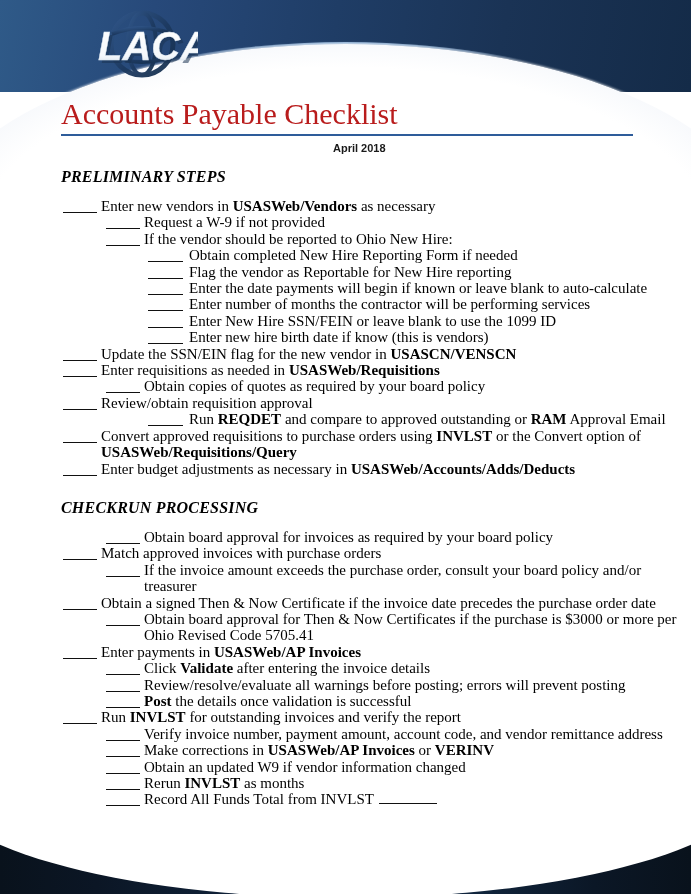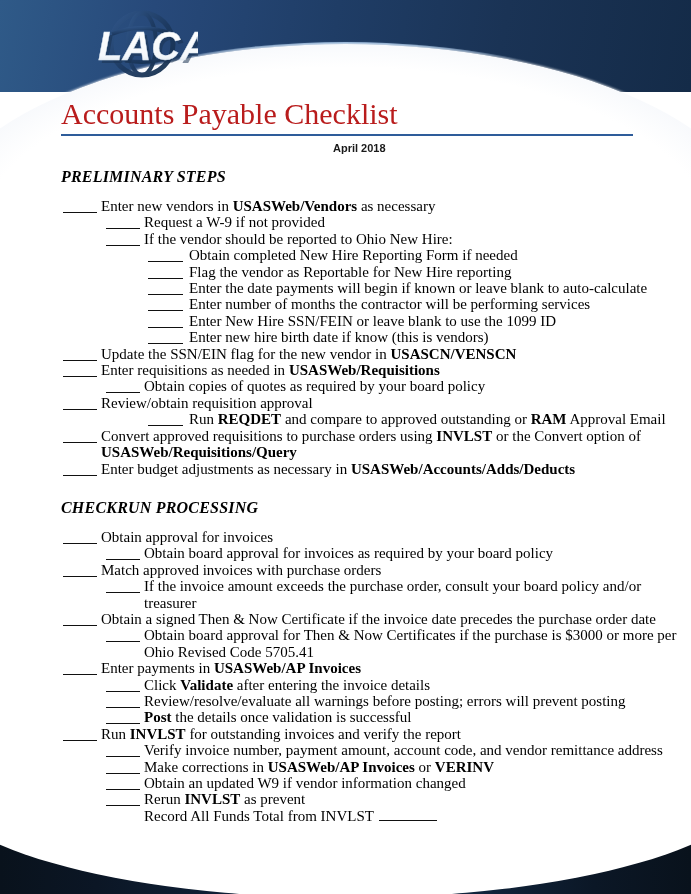--- a/index.html
+++ b/index.html
@@ -214,33 +214,32 @@
     <div class="item lvl3"><span class="blank"></span><span class="txt"><span>Enter new hire birth date if know (this is vendors)</span></span></div>
     <div class="item lvl1"><span class="blank"></span><span class="txt"><span>Update the SSN/EIN flag for the new vendor in </span><b>USASCN/VENSCN</b></span></div>
     <div class="item lvl1"><span class="blank"></span><span class="txt"><span>Enter requisitions as needed in </span><b>USASWeb/Requisitions</b></span></div>
     <div class="item lvl2"><span class="blank"></span><span class="txt"><span>Obtain copies of quotes as required by your board policy</span></span></div>
     <div class="item lvl1"><span class="blank"></span><span class="txt"><span>Review/obtain requisition approval</span></span></div>
     <div class="item lvl3"><span class="blank"></span><span class="txt"><span>Run </span><b>REQDET</b><span> and compare to approved outstanding or </span><b>RAM</b><span> Approval Email</span></span></div>
     <div class="item lvl1"><span class="blank"></span><span class="txt"><span>Convert approved requisitions to purchase orders using </span><b>INVLST</b><span> or the Convert option of </span><b>USASWeb/Requisitions/Query</b></span></div>
     <div class="item lvl1"><span class="blank"></span><span class="txt"><span>Enter budget adjustments as necessary in </span><b>USASWeb/Accounts/Adds/Deducts</b></span></div>
     <div class="section-gap"></div>
     <div class="section-head">CHECKRUN PROCESSING</div>
-    <div class="item lvl1"><span class="blank"></span><span class="txt"><span>Obtain approval for invoices</span></span></div>
     <div class="item lvl2"><span class="blank"></span><span class="txt"><span>Obtain board approval for invoices as required by your board policy</span></span></div>
     <div class="item lvl1"><span class="blank"></span><span class="txt"><span>Match approved invoices with purchase orders</span></span></div>
     <div class="item lvl2"><span class="blank"></span><span class="txt"><span>If the invoice amount exceeds the purchase order, consult your board policy and/or treasurer</span></span></div>
     <div class="item lvl1"><span class="blank"></span><span class="txt"><span>Obtain a signed Then &amp; Now Certificate if the invoice date precedes the purchase order date</span></span></div>
     <div class="item lvl2"><span class="blank"></span><span class="txt"><span>Obtain board approval for Then &amp; Now Certificates if the purchase is $3000 or more per Ohio Revised Code 5705.41</span></span></div>
     <div class="item lvl1"><span class="blank"></span><span class="txt"><span>Enter payments in </span><b>USASWeb/AP Invoices</b></span></div>
     <div class="item lvl2"><span class="blank"></span><span class="txt"><span>Click </span><b>Validate</b><span> after entering the invoice details</span></span></div>
     <div class="item lvl2"><span class="blank"></span><span class="txt"><span>Review/resolve/evaluate all warnings before posting; errors will prevent posting</span></span></div>
     <div class="item lvl2"><span class="blank"></span><span class="txt"><b>Post</b><span> the details once validation is successful</span></span></div>
     <div class="item lvl1"><span class="blank"></span><span class="txt"><span>Run </span><b>INVLST</b><span> for outstanding invoices and verify the report</span></span></div>
     <div class="item lvl2"><span class="blank"></span><span class="txt"><span>Verify invoice number, payment amount, account code, and vendor remittance address</span></span></div>
     <div class="item lvl2"><span class="blank"></span><span class="txt"><span>Make corrections in </span><b>USASWeb/AP Invoices</b><span> or </span><b>VERINV</b></span></div>
     <div class="item lvl2"><span class="blank"></span><span class="txt"><span>Obtain an updated W9 if vendor information changed</span></span></div>
-    <div class="item lvl2"><span class="blank"></span><span class="txt"><span>Rerun </span><b>INVLST</b><span> as prevent</span></span></div>
+    <div class="item lvl2"><span class="blank"></span><span class="txt"><span>Rerun </span><b>INVLST</b><span> as months</span></span></div>
     <div class="item lvl2"><span class="blank"></span><span class="txt"><span>Record All Funds Total from INVLST</span></span><span class="trailing-blank"></span></div>
   </div>
 
 <div id="footer-band">
   <div id="footer-curve"></div>
 </div>
 
 </body></html>

